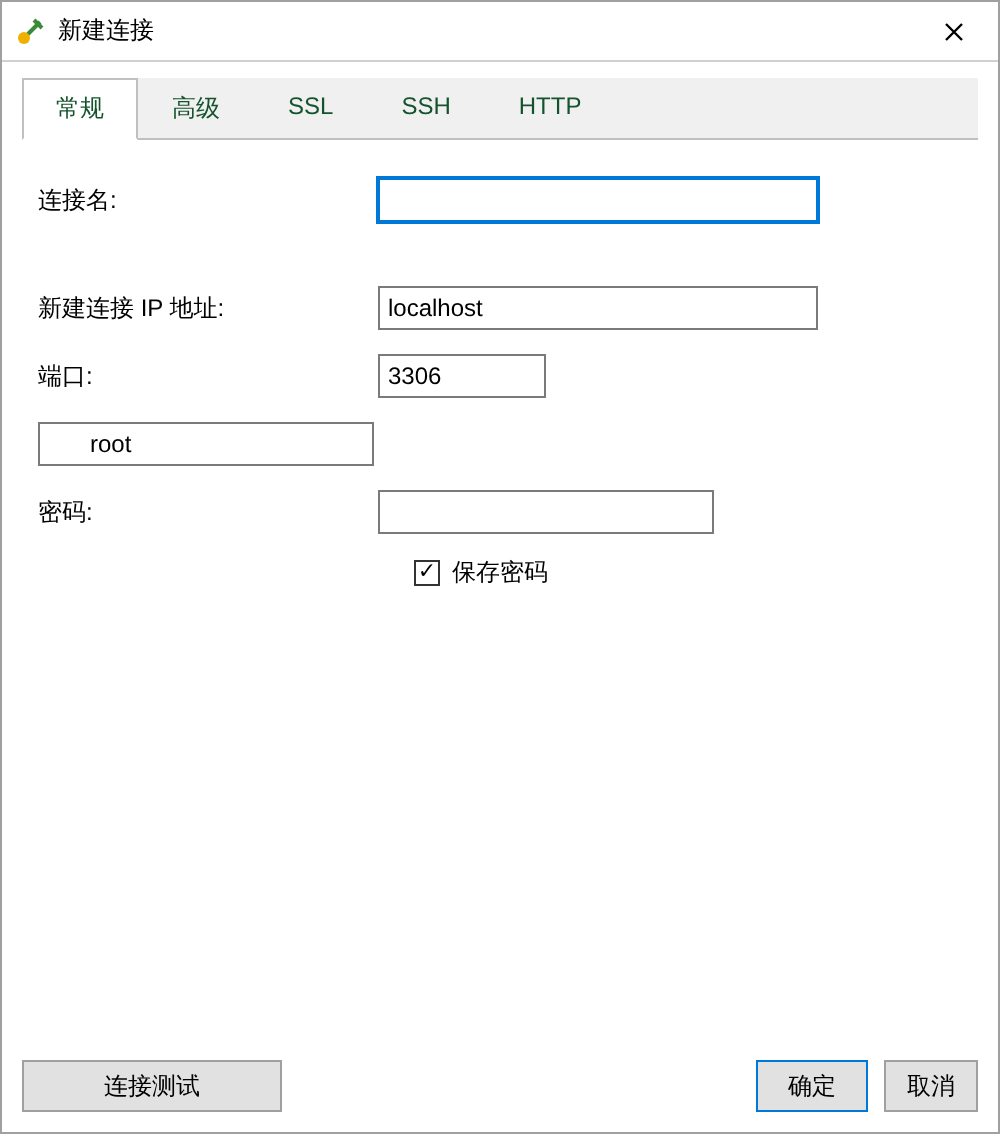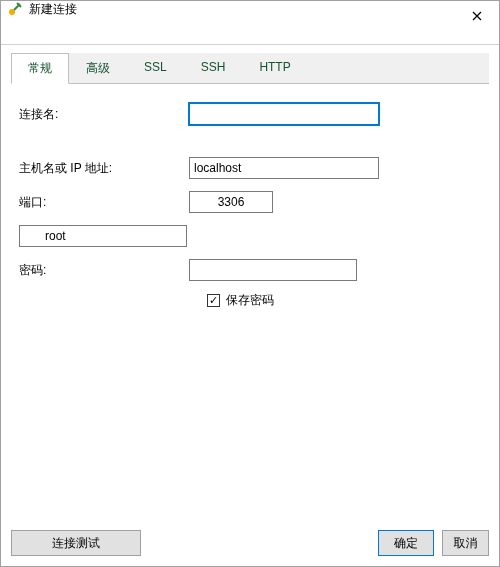--- a/index.html
+++ b/index.html
@@ -12,23 +12,23 @@
   }
   .window {
     width: 500px;
     height: 567px;
     border: 1px solid #a0a0a0;
     display: flex;
     flex-direction: column;
     background: #fff;
   }
   .titlebar {
-    height: 44px;
-    display: flex;
-    align-items: flex-start;
+    height: 30px;
+    display: flex;
+    align-items: center;
     border-bottom: 1px solid #d0d0d0;
     padding: 0 0 0 6px;
   }
   .titlebar .icon {
     width: 16px; height: 16px;
     margin-right: 6px;
     display: flex; align-items: center; justify-content: center;
   }
   .titlebar .title { flex: 0 0 auto; }
   .titlebar .spacer { flex: 1; }
@@ -76,23 +76,23 @@
     width: 170px;
     padding-right: 18px;
   }
   input.txt {
     height: 22px;
     border: 1px solid #7a7a7a;
     padding: 0 4px;
     font: inherit;
     background: #fff;
   }
-  .txt.w1 { width: 190px; }
+  .txt.w1 { width: 220px; }
   .txt.w2 { width: 168px; padding-left: 25px; }
-  .txt.w3 { width: 84px; text-align: center; }
+  .txt.w3 { width: 84px; }
   .txt.focused {
     border: 1px solid #0078d7;
     outline: 1px solid #0078d7;
   }
   .chk-row {
     display: flex;
     align-items: center;
     margin-top: 6px;
     padding-left: 188px;
   }
@@ -163,21 +163,21 @@
   <div class="form-area">
 
     <div class="row">
       <div class="label">连接名:</div>
       <input class="txt w1 focused" value="" style="">
     </div>
 
     <div class="gap"></div>
 
     <div class="row">
-      <div class="label">主机名或 IP 地址:</div>
+      <div class="label">新建连接 IP 地址:</div>
       <input class="txt w1" value="localhost" style="">
     </div>
 
     <div class="row">
       <div class="label">端口:</div>
       <input class="txt w3" value="3306" style="">
     </div>
 
     <div class="row">
       <input class="txt w2" value="root" style="">

